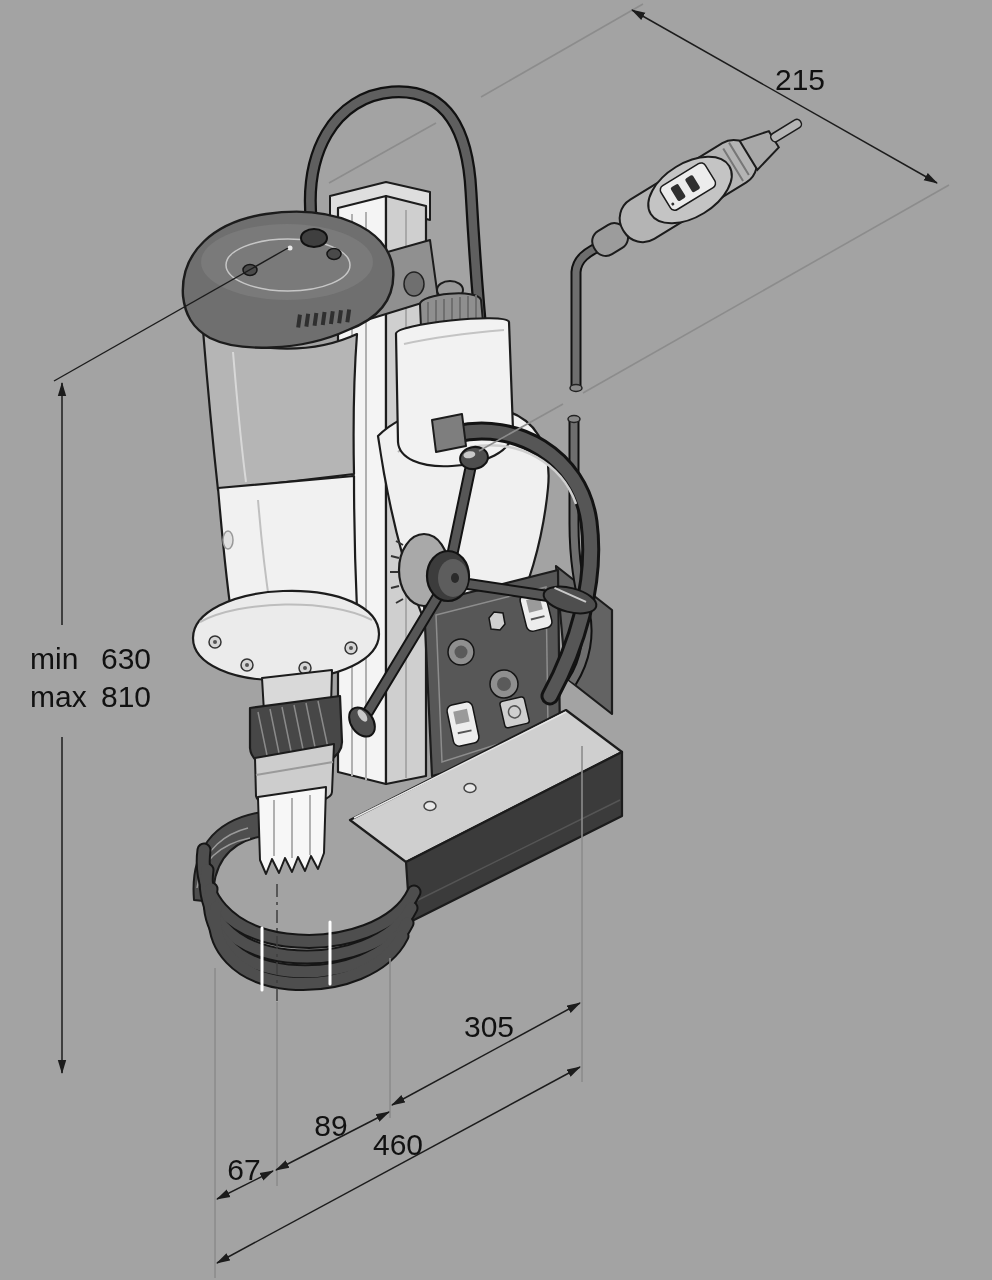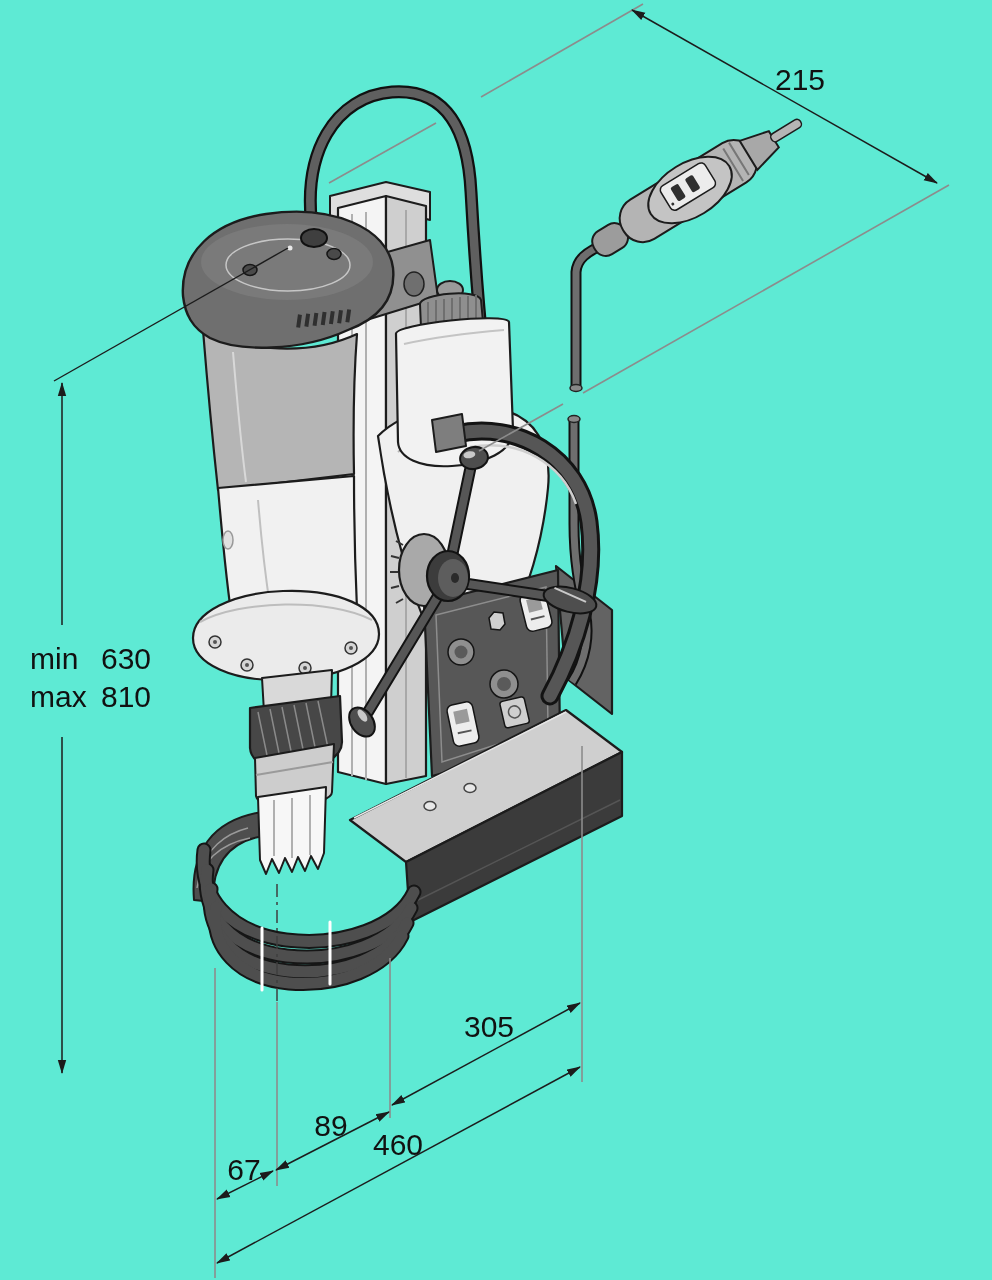--- a/index.html
+++ b/index.html
@@ -1,16 +1,16 @@
 <!DOCTYPE html>
 <html><head>
 <meta charset="utf-8">
 <style>
   html,body{margin:0;padding:0;background:#fff;}
-  .page{width:992px;height:1280px;position:relative;background:#5eead4;overflow:hidden;}
+  .page{width:992px;height:1280px;position:relative;background:#a3a3a3;overflow:hidden;}
   svg{display:block;}
   text{font-family:"Liberation Sans","DejaVu Sans",sans-serif;font-size:30px;fill:#111;}
   .outl{stroke:#1c1c1c;stroke-linejoin:round;}
   .dim{stroke:#1c1c1c;stroke-width:1.5;fill:none;}
   .ext{stroke:#8c8c8c;stroke-width:1.6;fill:none;}
 </style>
 </head>
 <body>
 
 <div class="page">

